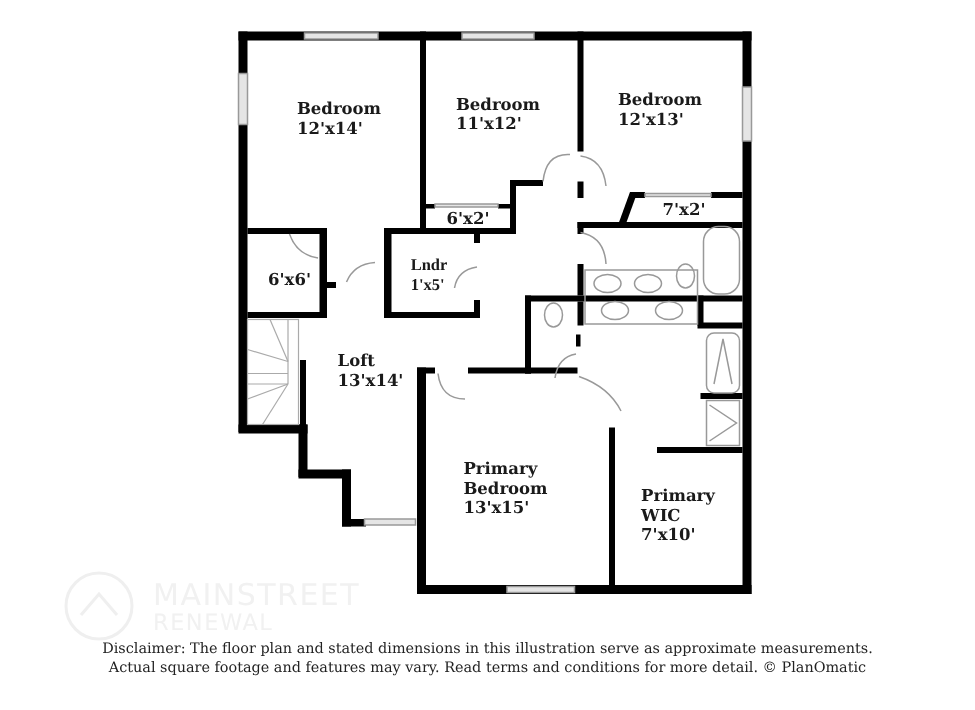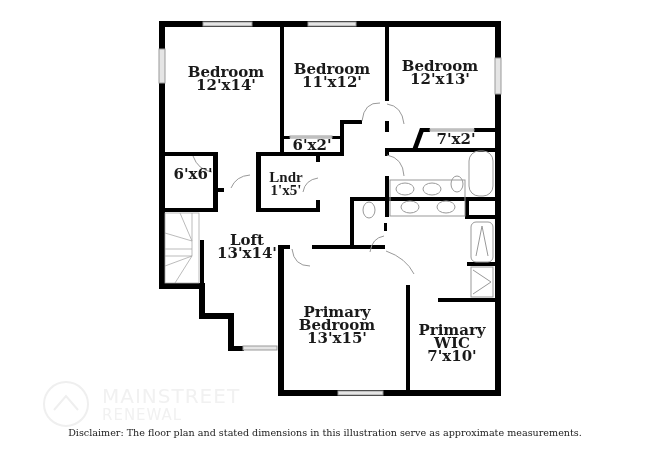--- a/index.html
+++ b/index.html
@@ -1,18 +1,18 @@
 <!DOCTYPE html>
 <html><head>
 <meta charset="utf-8">
 <style>
   html, body { margin: 0; padding: 0; background: #ffffff; }
   body { width: 650px; height: 473px; position: relative; overflow: hidden; font-family: "DejaVu Serif", serif; }
   svg.plan { position: absolute; left: 0; top: 0; }
-  .room-label { position: absolute; text-align: center; font-family: "DejaVu Serif", serif; font-weight: bold; font-size: 15px; line-height: 13px; color: #1a1a1a; transform: translateX(-50%); white-space: nowrap; }
+  .room-label { position: absolute; font-family: "DejaVu Serif", serif; font-weight: bold; font-size: 11px; line-height: 13px; color: #1a1a1a; transform: translateX(-50%); white-space: nowrap; }
   .room-label span { display: block; }
   .logo { position: absolute; left: 40px; top: 380px; width: 220px; height: 48px; }
   .logo-main { position: absolute; left: 62px; top: 4px; font-family: "DejaVu Sans", sans-serif; font-size: 20px; letter-spacing: 1px; color: #f1f1f1; }
   .logo-sub { position: absolute; left: 62px; top: 26px; font-family: "DejaVu Sans", sans-serif; font-size: 15px; letter-spacing: 1px; color: #f1f1f1; }
   .disclaimer { position: absolute; left: 0; width: 650px; top: 426px; text-align: center; font-family: "DejaVu Serif", serif; font-size: 9.6px; line-height: 13px; color: #222; }
 </style>
 </head>
 <body>
 
 <svg class="plan" width="650" height="473" viewBox="0 0 650 473">
@@ -134,21 +134,21 @@
 <div class="room-label" style="left:440px; top:60px;">
   <span>Bedroom</span>
   <span>12'x13'</span>
 </div>
 <div class="room-label" style="left:312px; top:139px;">
   <span>6'x2'</span>
 </div>
 <div class="room-label" style="left:456px; top:133px;">
   <span>7'x2'</span>
 </div>
-<div class="room-label" style="left:193px; top:168px;">
+<div class="room-label" style="left:193px; top:180px;">
   <span>6'x6'</span>
 </div>
 <div class="room-label" style="left:286px; top:171px;font-family:Liberation Serif, serif;">
   <span>Lndr</span>
   <span>1'x5'</span>
 </div>
 <div class="room-label" style="left:247px; top:234px;">
   <span>Loft</span>
   <span>13'x14'</span>
 </div>
@@ -167,13 +167,14 @@
   <svg width="56" height="48" viewBox="0 0 56 48">
     <circle cx="26" cy="24" r="22" fill="none" stroke="#efefef" stroke-width="2"></circle>
     <path d="M14 30 L26 16 L38 30" fill="none" stroke="#efefef" stroke-width="2"></path>
   </svg>
   <div class="logo-main">MAINSTREET</div>
   <div class="logo-sub">RENEWAL</div>
 </div>
 
 <div class="disclaimer">
   <div>Disclaimer: The floor plan and stated dimensions in this illustration serve as approximate measurements.</div>
+  <div>Actual square footage and features may vary. Read terms and conditions for more detail. © PlanOmatic</div>
 </div>
 
 </body></html>

